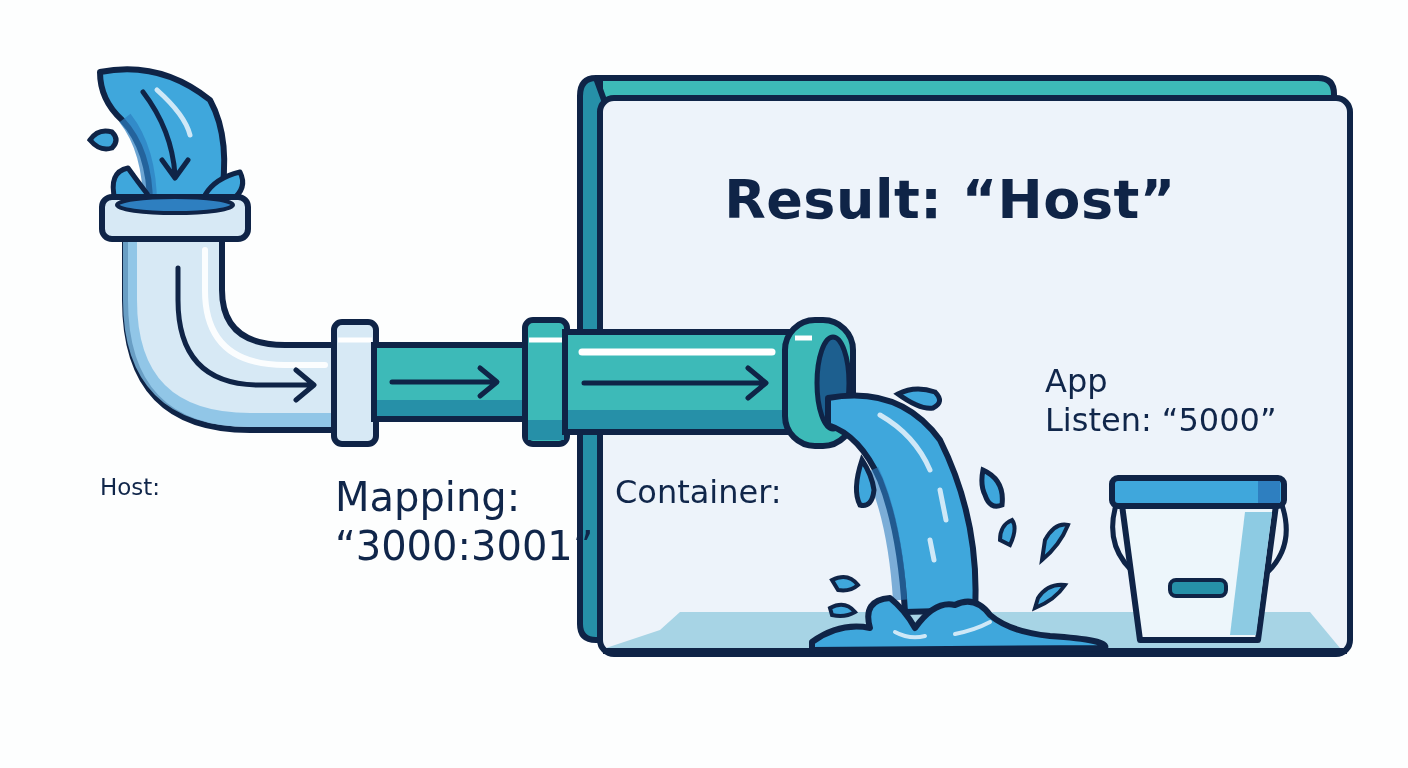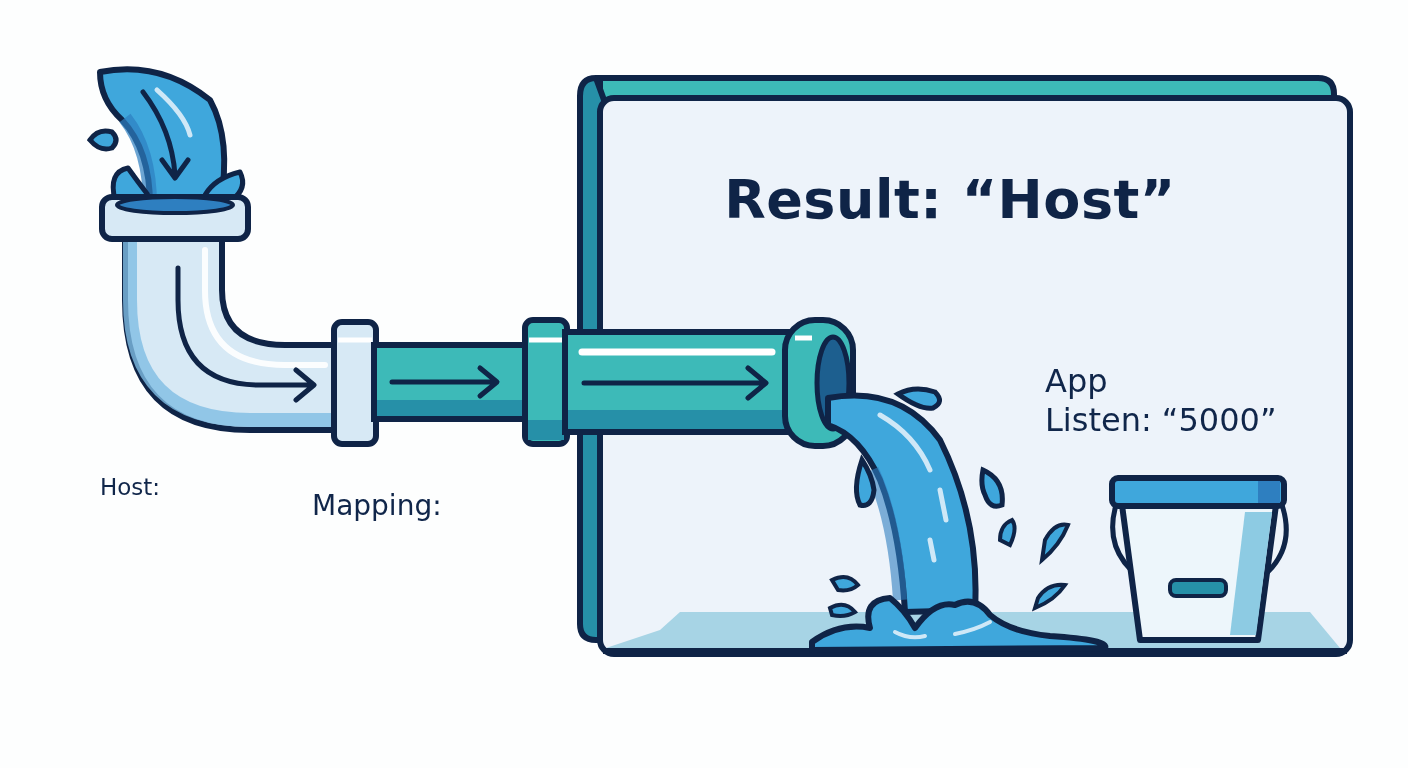--- a/index.html
+++ b/index.html
@@ -2,21 +2,21 @@
 <html><head>
 <meta charset="utf-8">
 <style>
   html, body { margin: 0; padding: 0; background: #fdfefe; }
   body { width: 1408px; height: 768px; position: relative; overflow: hidden;
          font-family: "DejaVu Sans", "Liberation Sans", sans-serif; color: #0f2447; }
   svg.art { position: absolute; left: 0; top: 0; width: 1408px; height: 768px; }
   .label { position: absolute; text-align: left; color: #10264a; line-height: 1.22; }
   .label .l1, .label .l2 { display: block; white-space: nowrap; }
   .lbl-host { left: 100px; top: 473px; width: 190px; font-size: 23px; }
-  .lbl-map { left: 312px; top: 473px; width: 240px; font-size: 28px; margin-top: 16px; }
+  .lbl-map { left: 335px; top: 473px; width: 240px; font-size: 40px; }
   .lbl-cont { left: 615px; top: 473px; width: 225px; font-size: 32px; }
   .lbl-app { left: 1045px; top: 362px; width: 290px; font-size: 32px; }
   .title { position: absolute; left: 640px; top: 168px; width: 620px; text-align: center;
            font-size: 54px; font-weight: bold; color: #0f2447; white-space: nowrap; letter-spacing: 0.5px; }
 </style>
 </head>
 <body>
 
 <svg class="art" viewBox="0 0 1408 768" xmlns="http://www.w3.org/2000/svg">
 
@@ -101,21 +101,23 @@
 </svg>
 
 <div class="title">Result: “Host”</div>
 
 <div class="label lbl-host">
   <span class="l1">Host:</span>
 </div>
 
 <div class="label lbl-map">
   <span class="l1">Mapping:</span>
+  <span class="l2">“3000:3001”</span>
 </div>
 
 <div class="label lbl-cont">
+  <span class="l1">Container:</span>
 </div>
 
 <div class="label lbl-app">
   <span class="l1">App</span>
   <span class="l2">Listen: “5000”</span>
 </div>
 
 </body></html>

